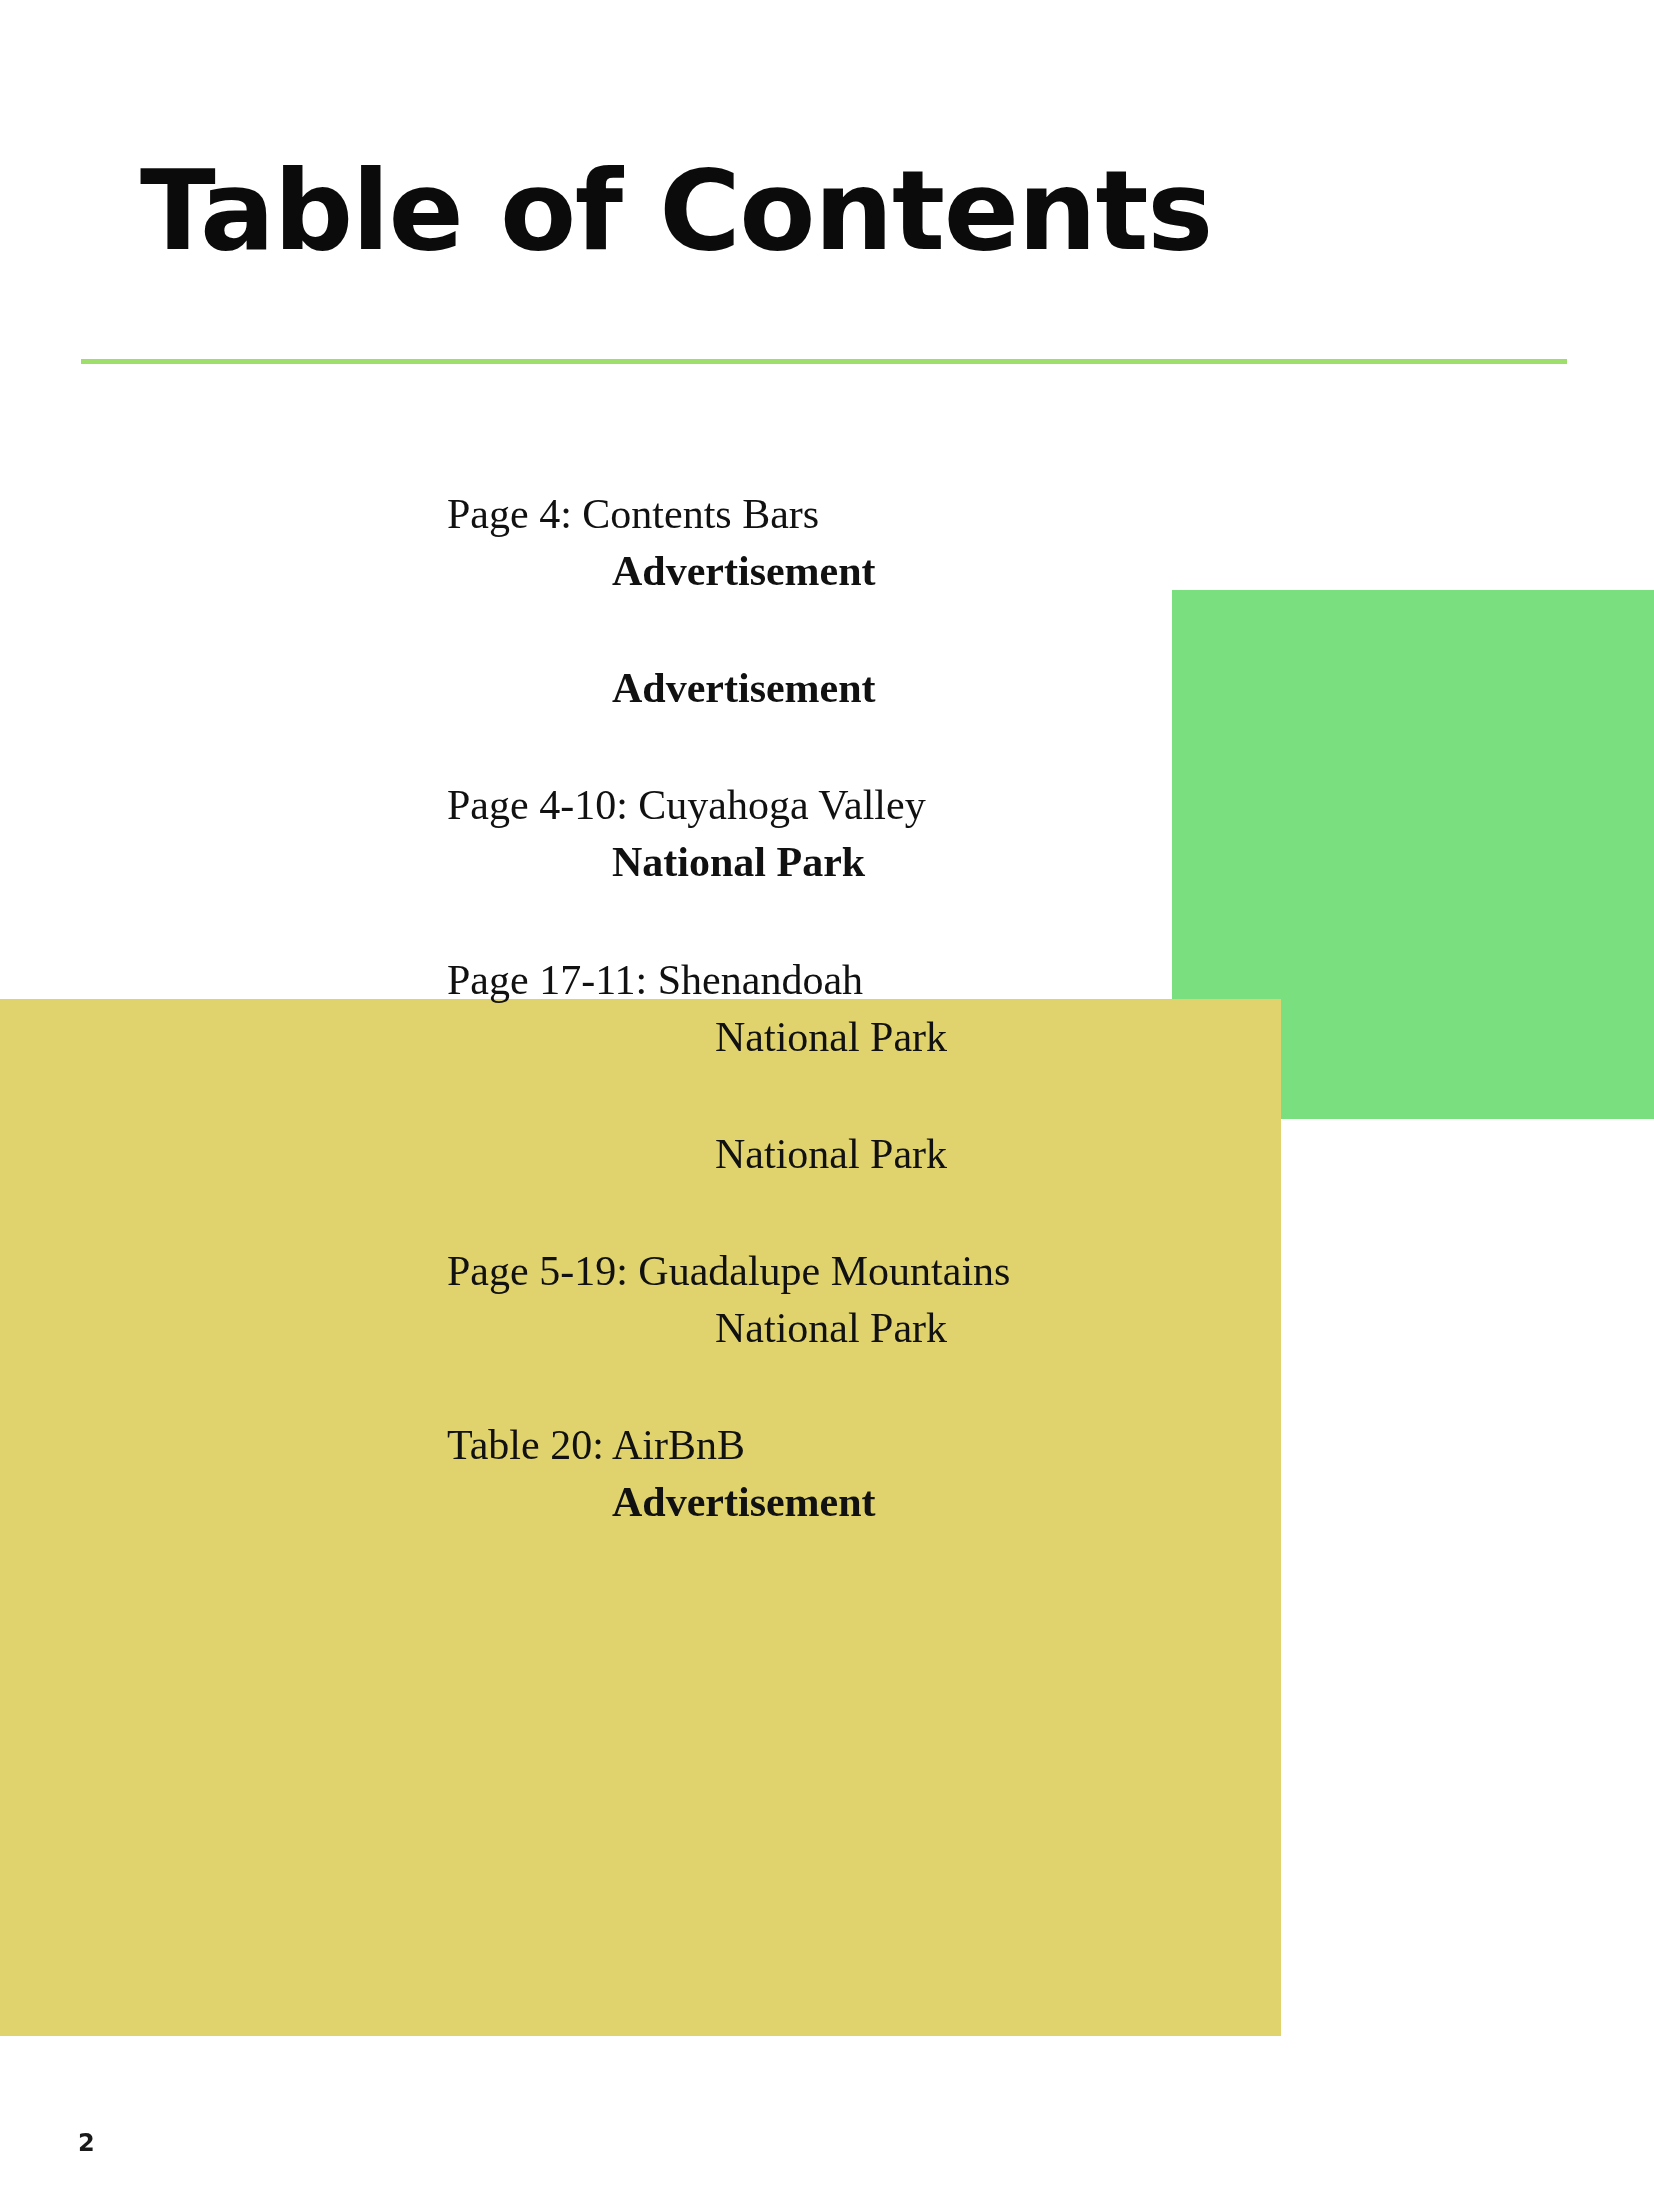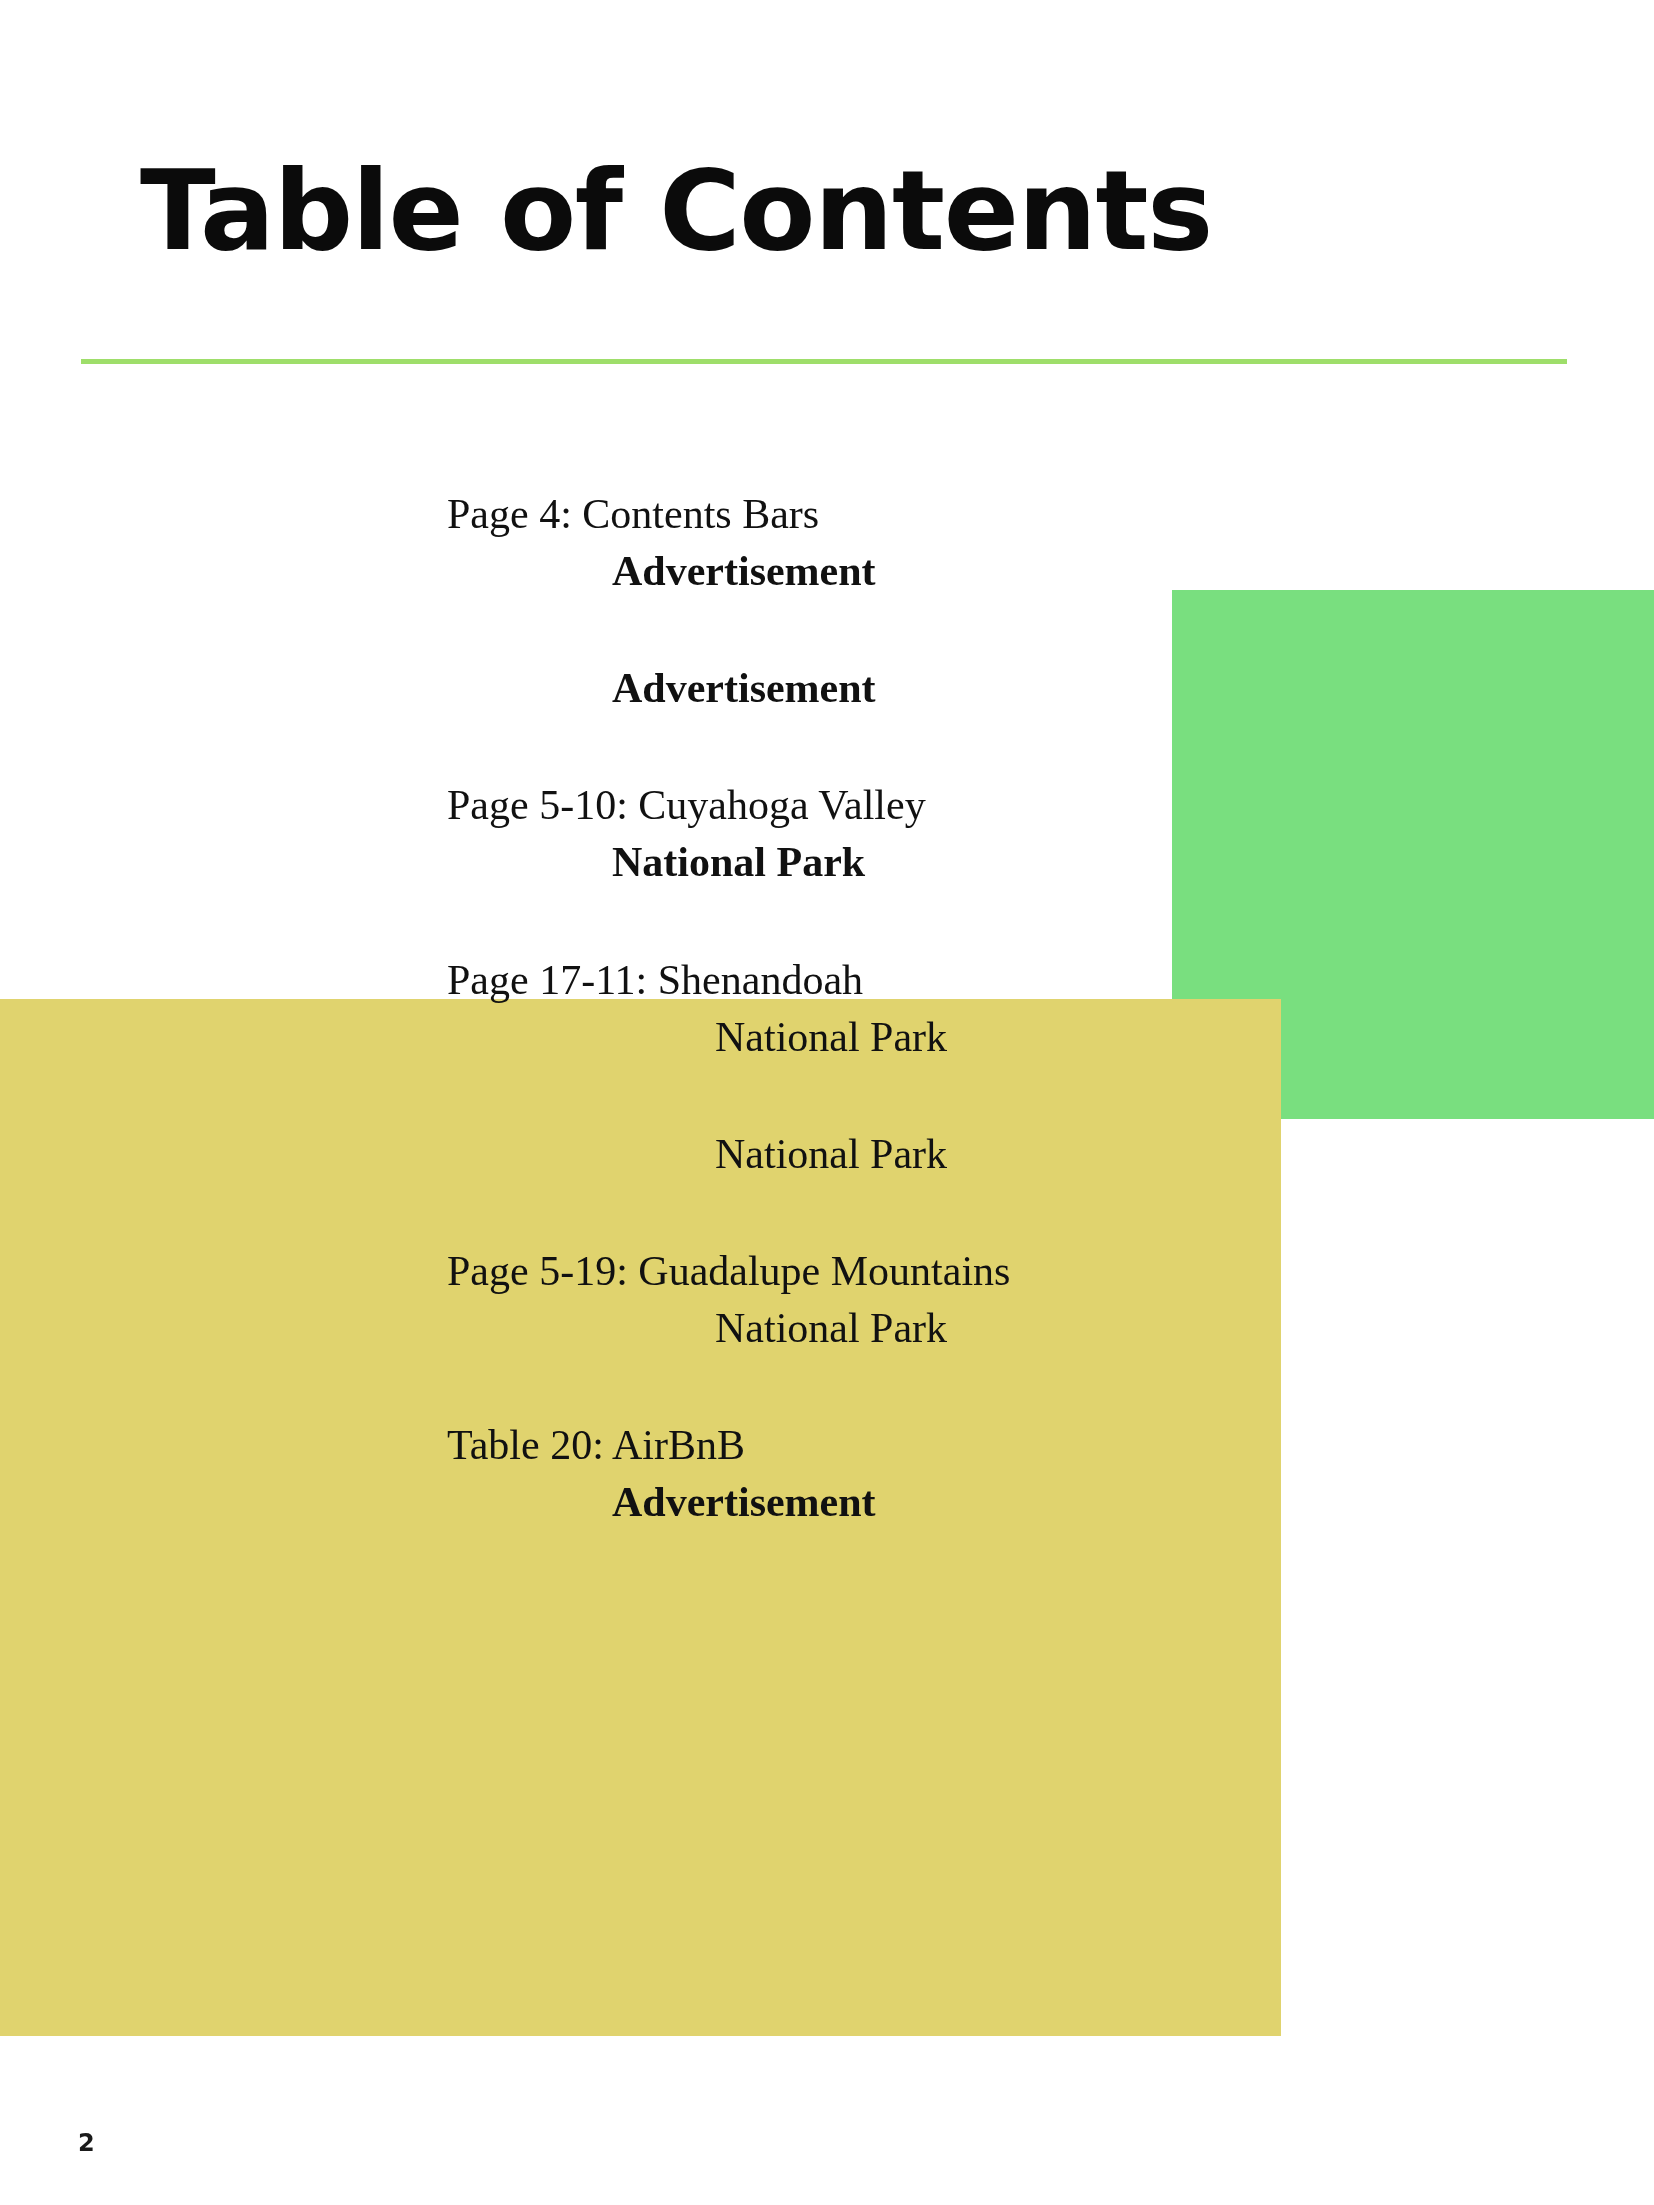--- a/index.html
+++ b/index.html
@@ -124,21 +124,21 @@
     <div class="entry narrow-indent">
       <span>Page 4: Contents Bars</span>
       <span class="line2">Advertisement</span>
     </div>
 
     <div class="entry narrow-indent">
       <span class="line2">Advertisement</span>
     </div>
 
     <div class="entry narrow-indent">
-      <span>Page 5-10: Cuyahoga Valley</span>
+      <span>Page 4-10: Cuyahoga Valley</span>
       <span class="line2">National Park</span>
     </div>
 
     <div class="entry wide-indent">
       <span>Page 17-11: Shenandoah</span>
       <span class="line2">National Park</span>
     </div>
 
     <div class="entry wide-indent">
       <span class="line2">National Park</span>

